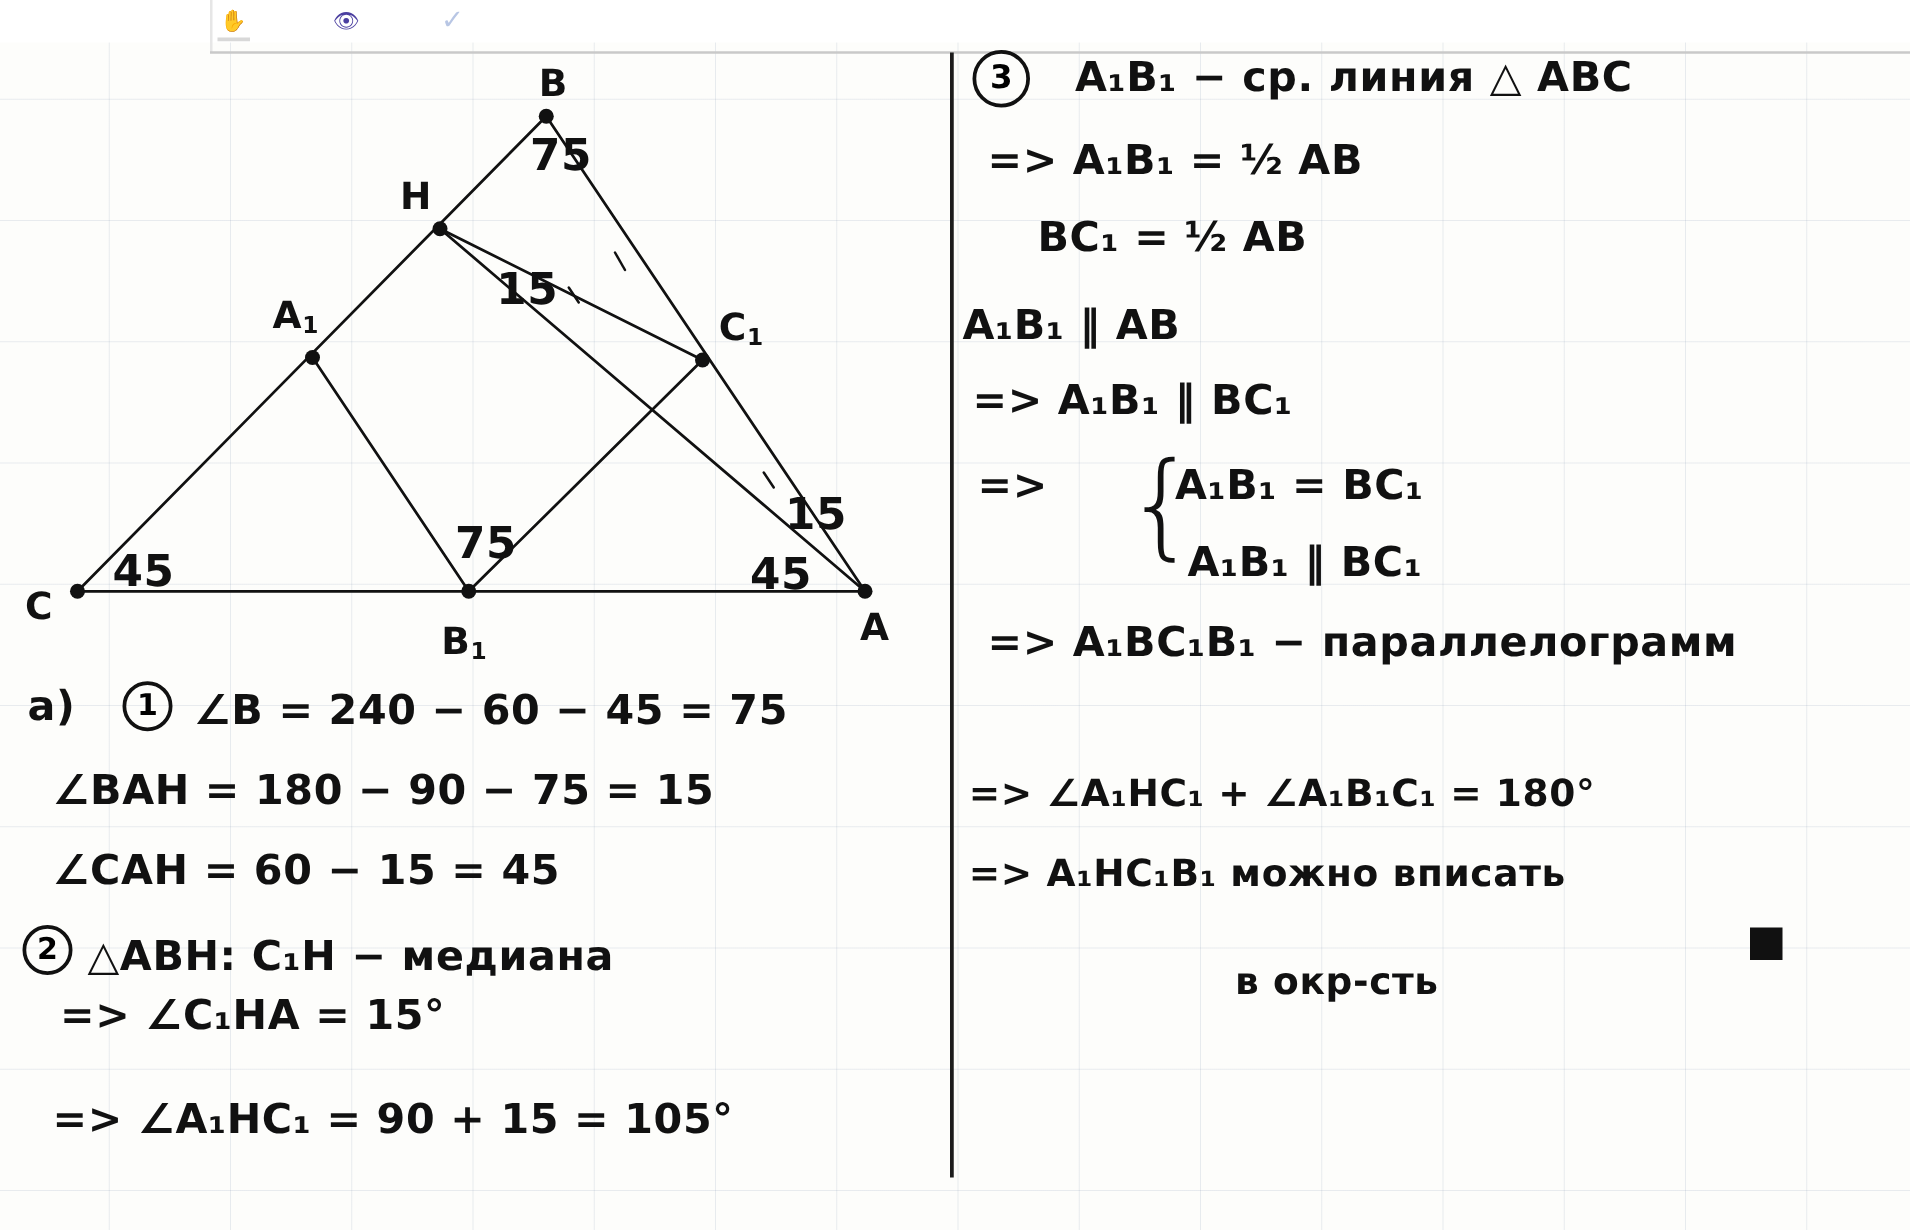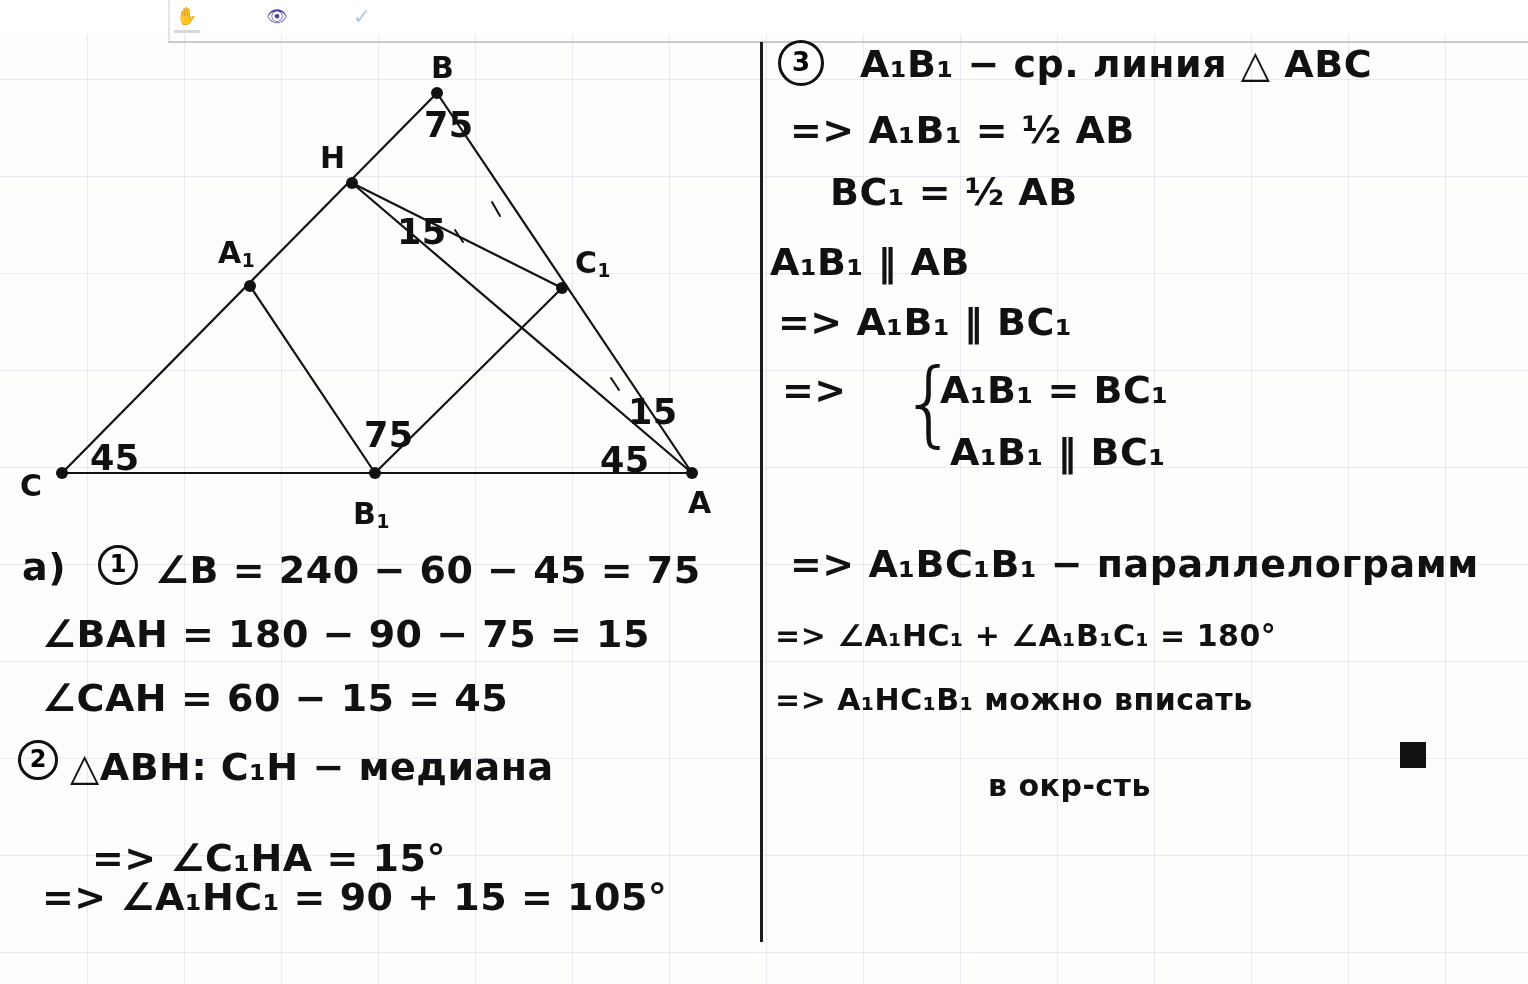--- a/index.html
+++ b/index.html
@@ -88,21 +88,21 @@
   }
   .lbl {
     font-size: 30px;
     font-weight: 700;
   }
   .num {
     font-size: 35px;
     font-weight: 700;
   }
   .line-txt {
-    font-size: 38px;
+    font-size: 33px;
     font-weight: 700;
   }
   .line-txt-sm {
     font-size: 30px;
     font-weight: 700;
     text-align: right;
   }
   .circled {
     display: inline-block;
     border: 3px solid #111;
@@ -214,37 +214,37 @@
   <div class="hand line-txt" style="left:155px; top:548px;">∠B = 240 − 60 − 45 = 75</div>
 
   <div class="hand line-txt" style="left:42px; top:612px;">∠BAH = 180 − 90 − 75 = 15</div>
   <div class="hand line-txt" style="left:42px; top:676px;">∠CAH = 60 − 15 = 45</div>
 
   <div style="position:absolute; left:18px; top:740px;">
     <span class="circled">2</span>
   </div>
   <div class="hand line-txt" style="left:70px; top:745px;">△ABH:    C₁H − медиана</div>
 
-  <div class="hand line-txt" style="left:48px; top:836px;margin-left:44px;">=&gt; ∠C₁HA = 15°</div>
+  <div class="hand line-txt" style="left:48px; top:792px;">=&gt; ∠C₁HA = 15°</div>
   <div class="hand line-txt" style="left:42px; top:875px;">=&gt; ∠A₁HC₁ = 90 + 15 = 105°</div>
 
   <div style="position:absolute; left:778px; top:40px;">
     <span class="circled" style="width:40px;height:40px;line-height:38px;font-size:26px;">3</span>
   </div>
   <div class="hand line-txt" style="left:860px; top:42px;">A₁B₁ − ср. линия △ ABC</div>
   <div class="hand line-txt" style="left:790px; top:108px;">=&gt;  A₁B₁ = ½ AB</div>
   <div class="hand line-txt" style="left:830px; top:170px;">BC₁ = ½ AB</div>
   <div class="hand line-txt" style="left:770px; top:240px;">A₁B₁ ‖ AB</div>
   <div class="hand line-txt" style="left:778px; top:300px;">=&gt; A₁B₁ ‖ BC₁</div>
 
   <div class="hand line-txt" style="left:782px; top:368px;">=&gt;</div>
 
   <div style="position:absolute; left:900px; top:358px; font-size:92px; font-weight:300; color:#111; line-height:92px;">{</div>
   <div class="hand line-txt" style="left:940px; top:368px;">A₁B₁ = BC₁</div>
   <div class="hand line-txt" style="left:950px; top:430px;">A₁B₁ ‖ BC₁</div>
 
-  <div class="hand line-txt" style="left:790px; top:494px;margin-top:48px;">=&gt;  A₁BC₁B₁ − параллелограмм</div>
+  <div class="hand line-txt" style="left:790px; top:494px;">=&gt;  A₁BC₁B₁ − параллелограмм</div>
   <div class="hand line-txt-sm" style="left:775px; top:618px;">=&gt; ∠A₁HC₁ + ∠A₁B₁C₁ = 180°</div>
   <div class="hand line-txt-sm" style="left:775px; top:682px;">=&gt; A₁HC₁B₁ можно вписать</div>
   <div class="hand line-txt-sm" style="left:960px; top:768px;margin-left:28px;">в окр-сть</div>
   <div style="position:absolute; left:1400px; top:742px; width:26px; height:26px; background:#111;"></div>
 
 </div>
 
 </body></html>

